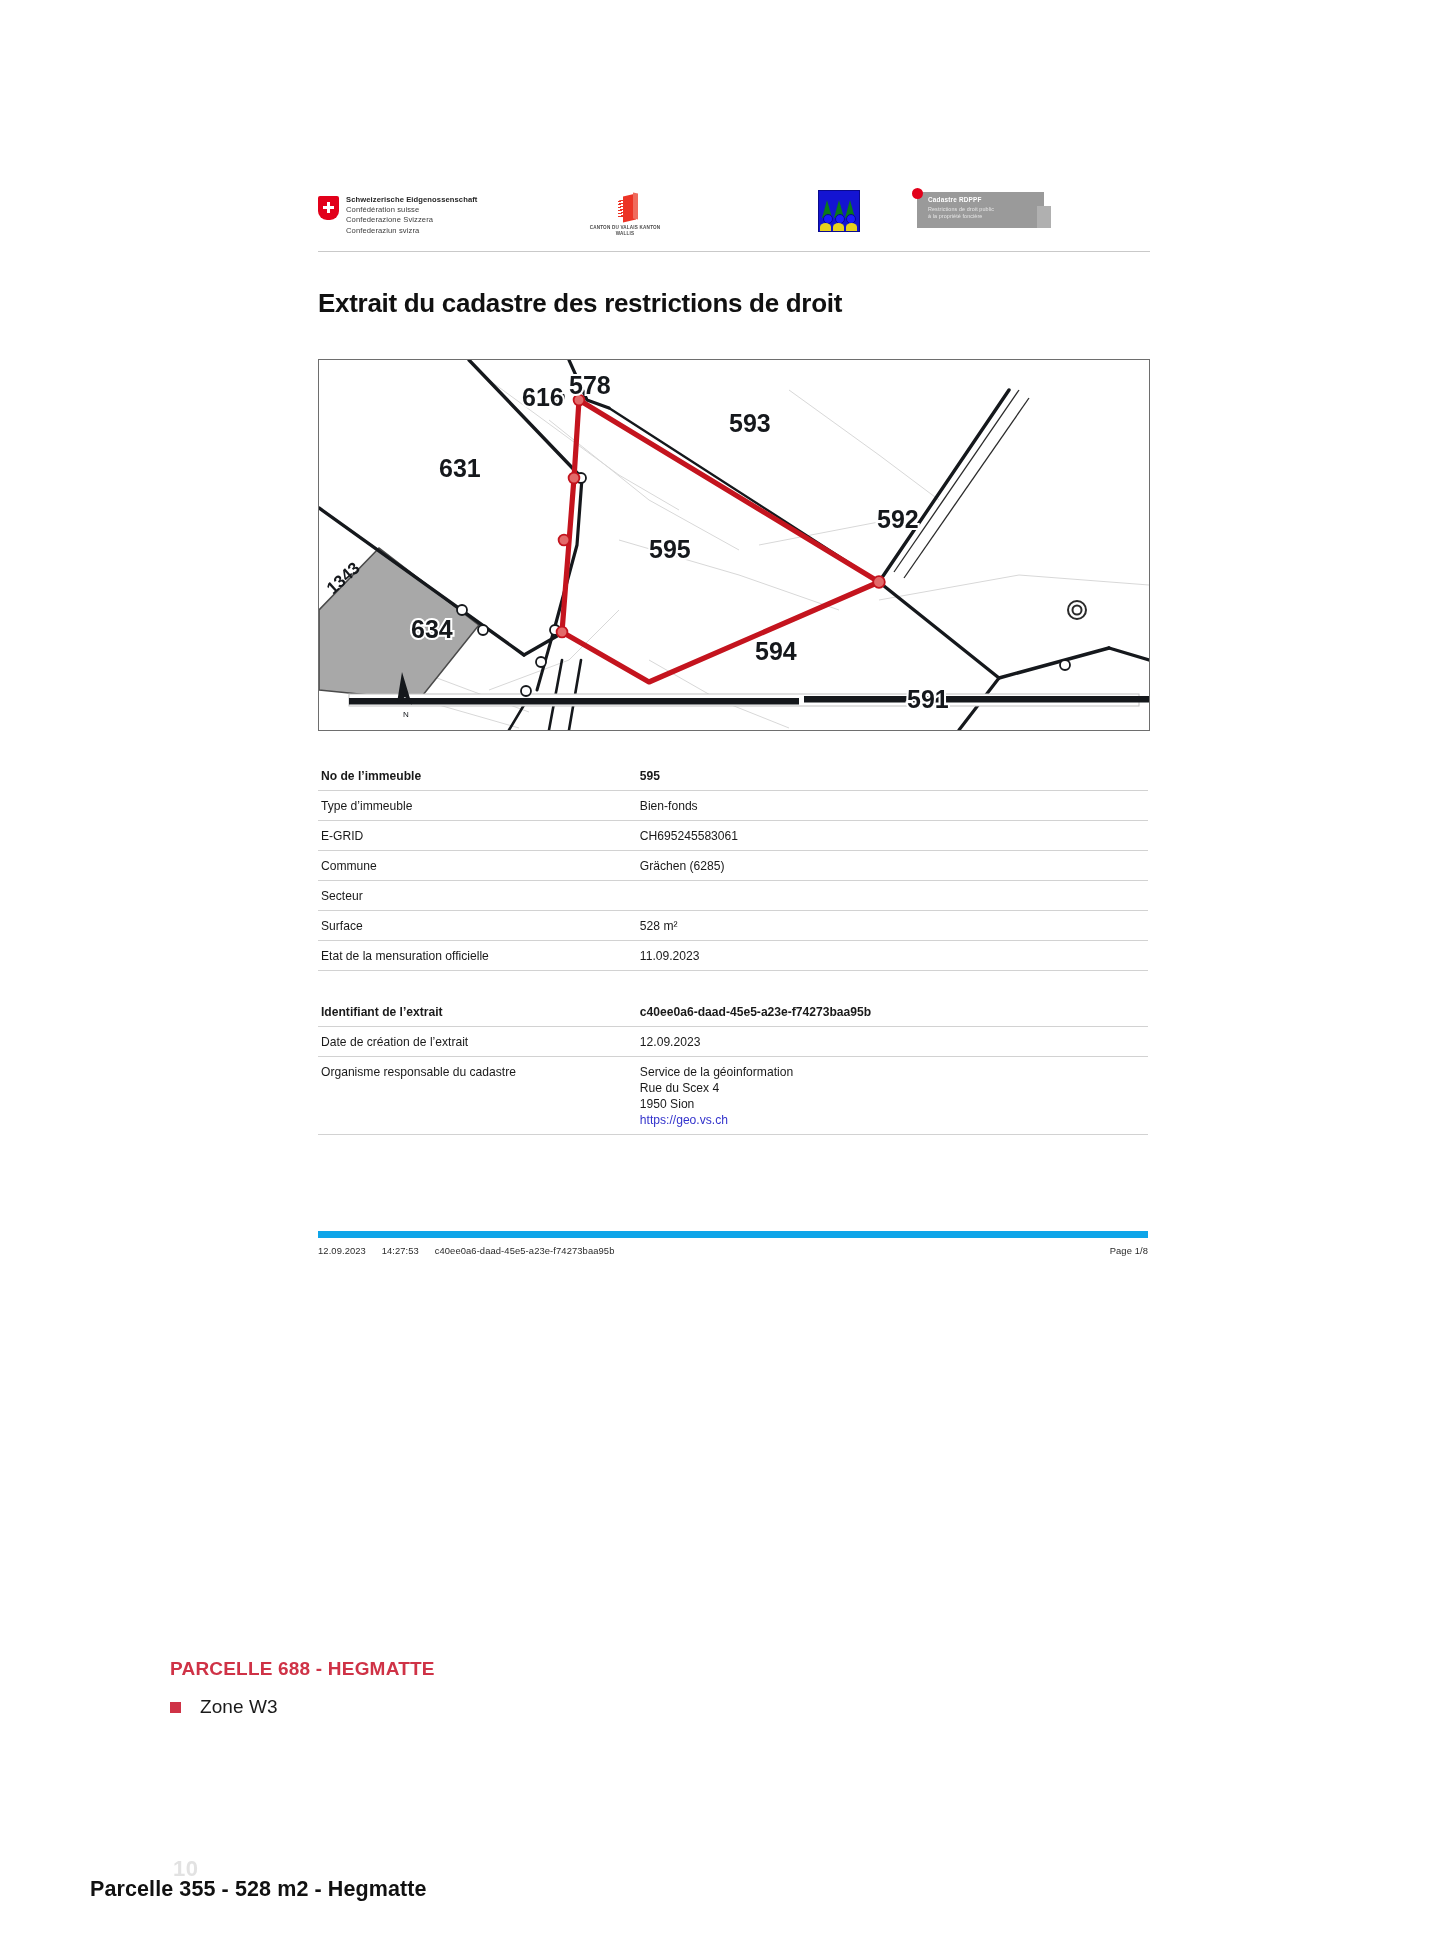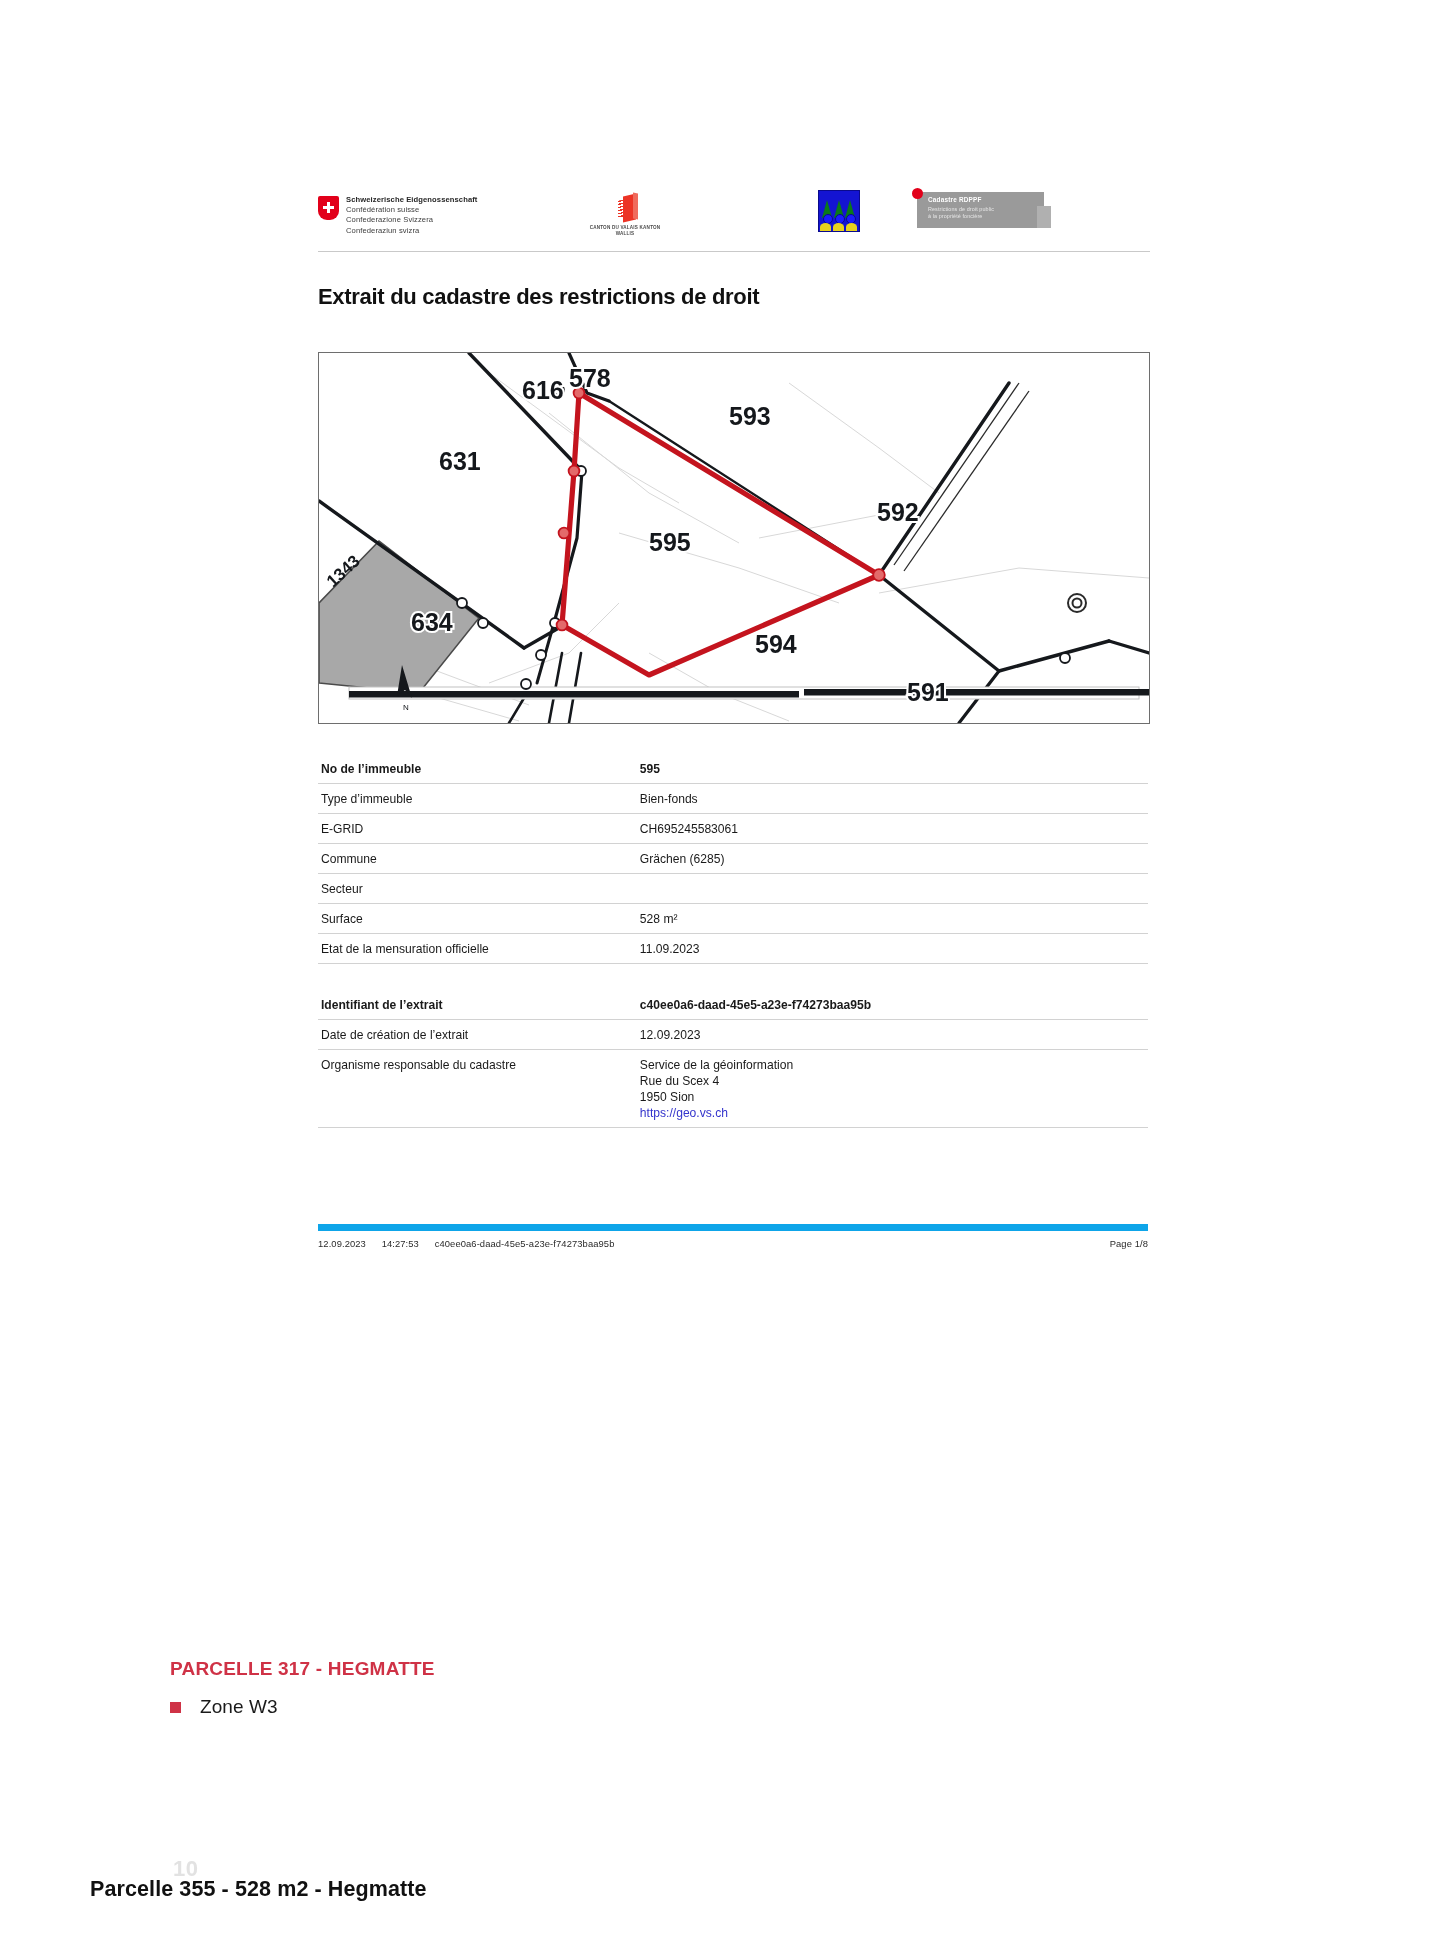--- a/index.html
+++ b/index.html
@@ -206,22 +206,22 @@
 
   .header-rule {
     margin-top: 4px;
     height: 1px;
     background: #c9c9c9;
     width: 100%;
   }
 
   
   .doc-title {
-    margin-top: 27px;
-    font-size: 22px;
+    margin-top: 34px;
+    font-size: 26px;
     line-height: 35px;
     font-weight: 700;
     letter-spacing: -0.3px;
     color: #111111;
     width: 830px;
   }
 
   
   .map-frame {
     position: relative;
@@ -531,21 +531,21 @@
         <span>12.09.2023</span>
         <span>14:27:53</span>
         <span>c40ee0a6-daad-45e5-a23e-f74273baa95b</span>
       </div>
       <div>Page 1/8</div>
     </div>
 
   </div>
 
   <div class="legend-block">
-    <div class="legend-title">PARCELLE 317 - HEGMATTE</div>
+    <div class="legend-title">PARCELLE 688 - HEGMATTE</div>
     <div class="legend-item">
       <div class="legend-swatch"></div>
       <div class="legend-label">Zone W3</div>
     </div>
   </div>
 
   <div class="page-number-watermark">10</div>
   <div class="page-caption">Parcelle 355 - 528 m2 - Hegmatte</div>
 
 </div>

